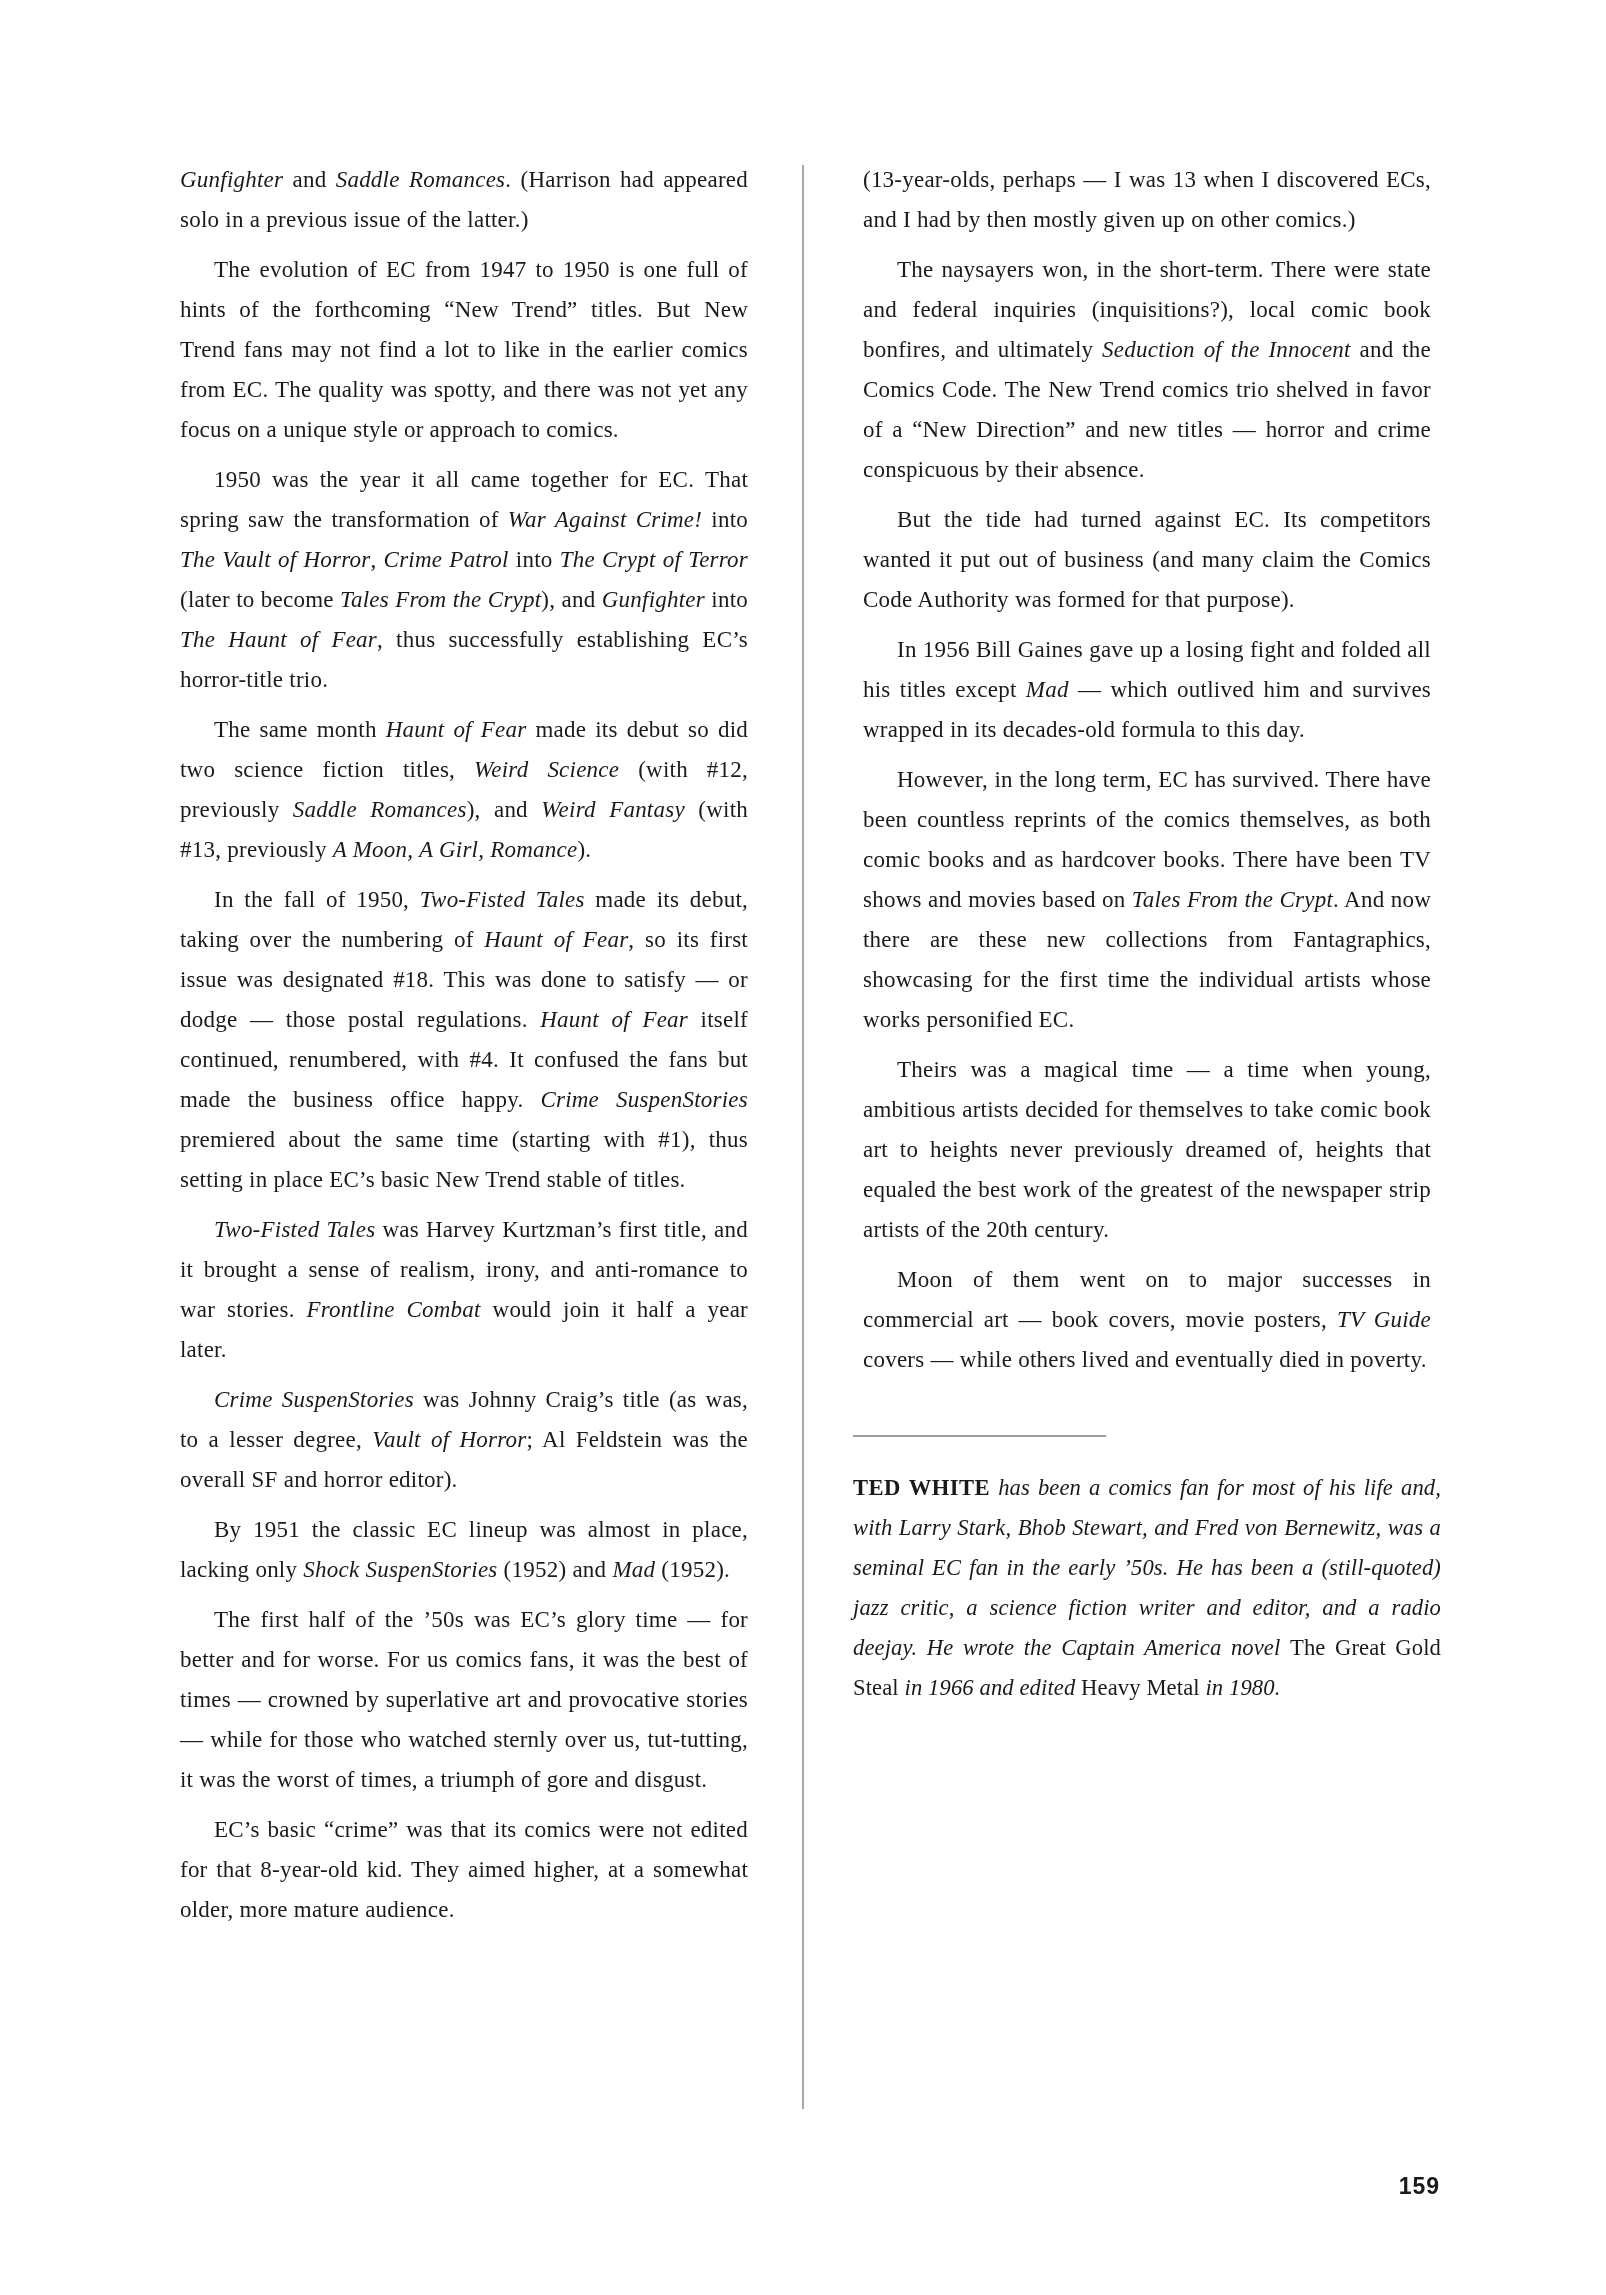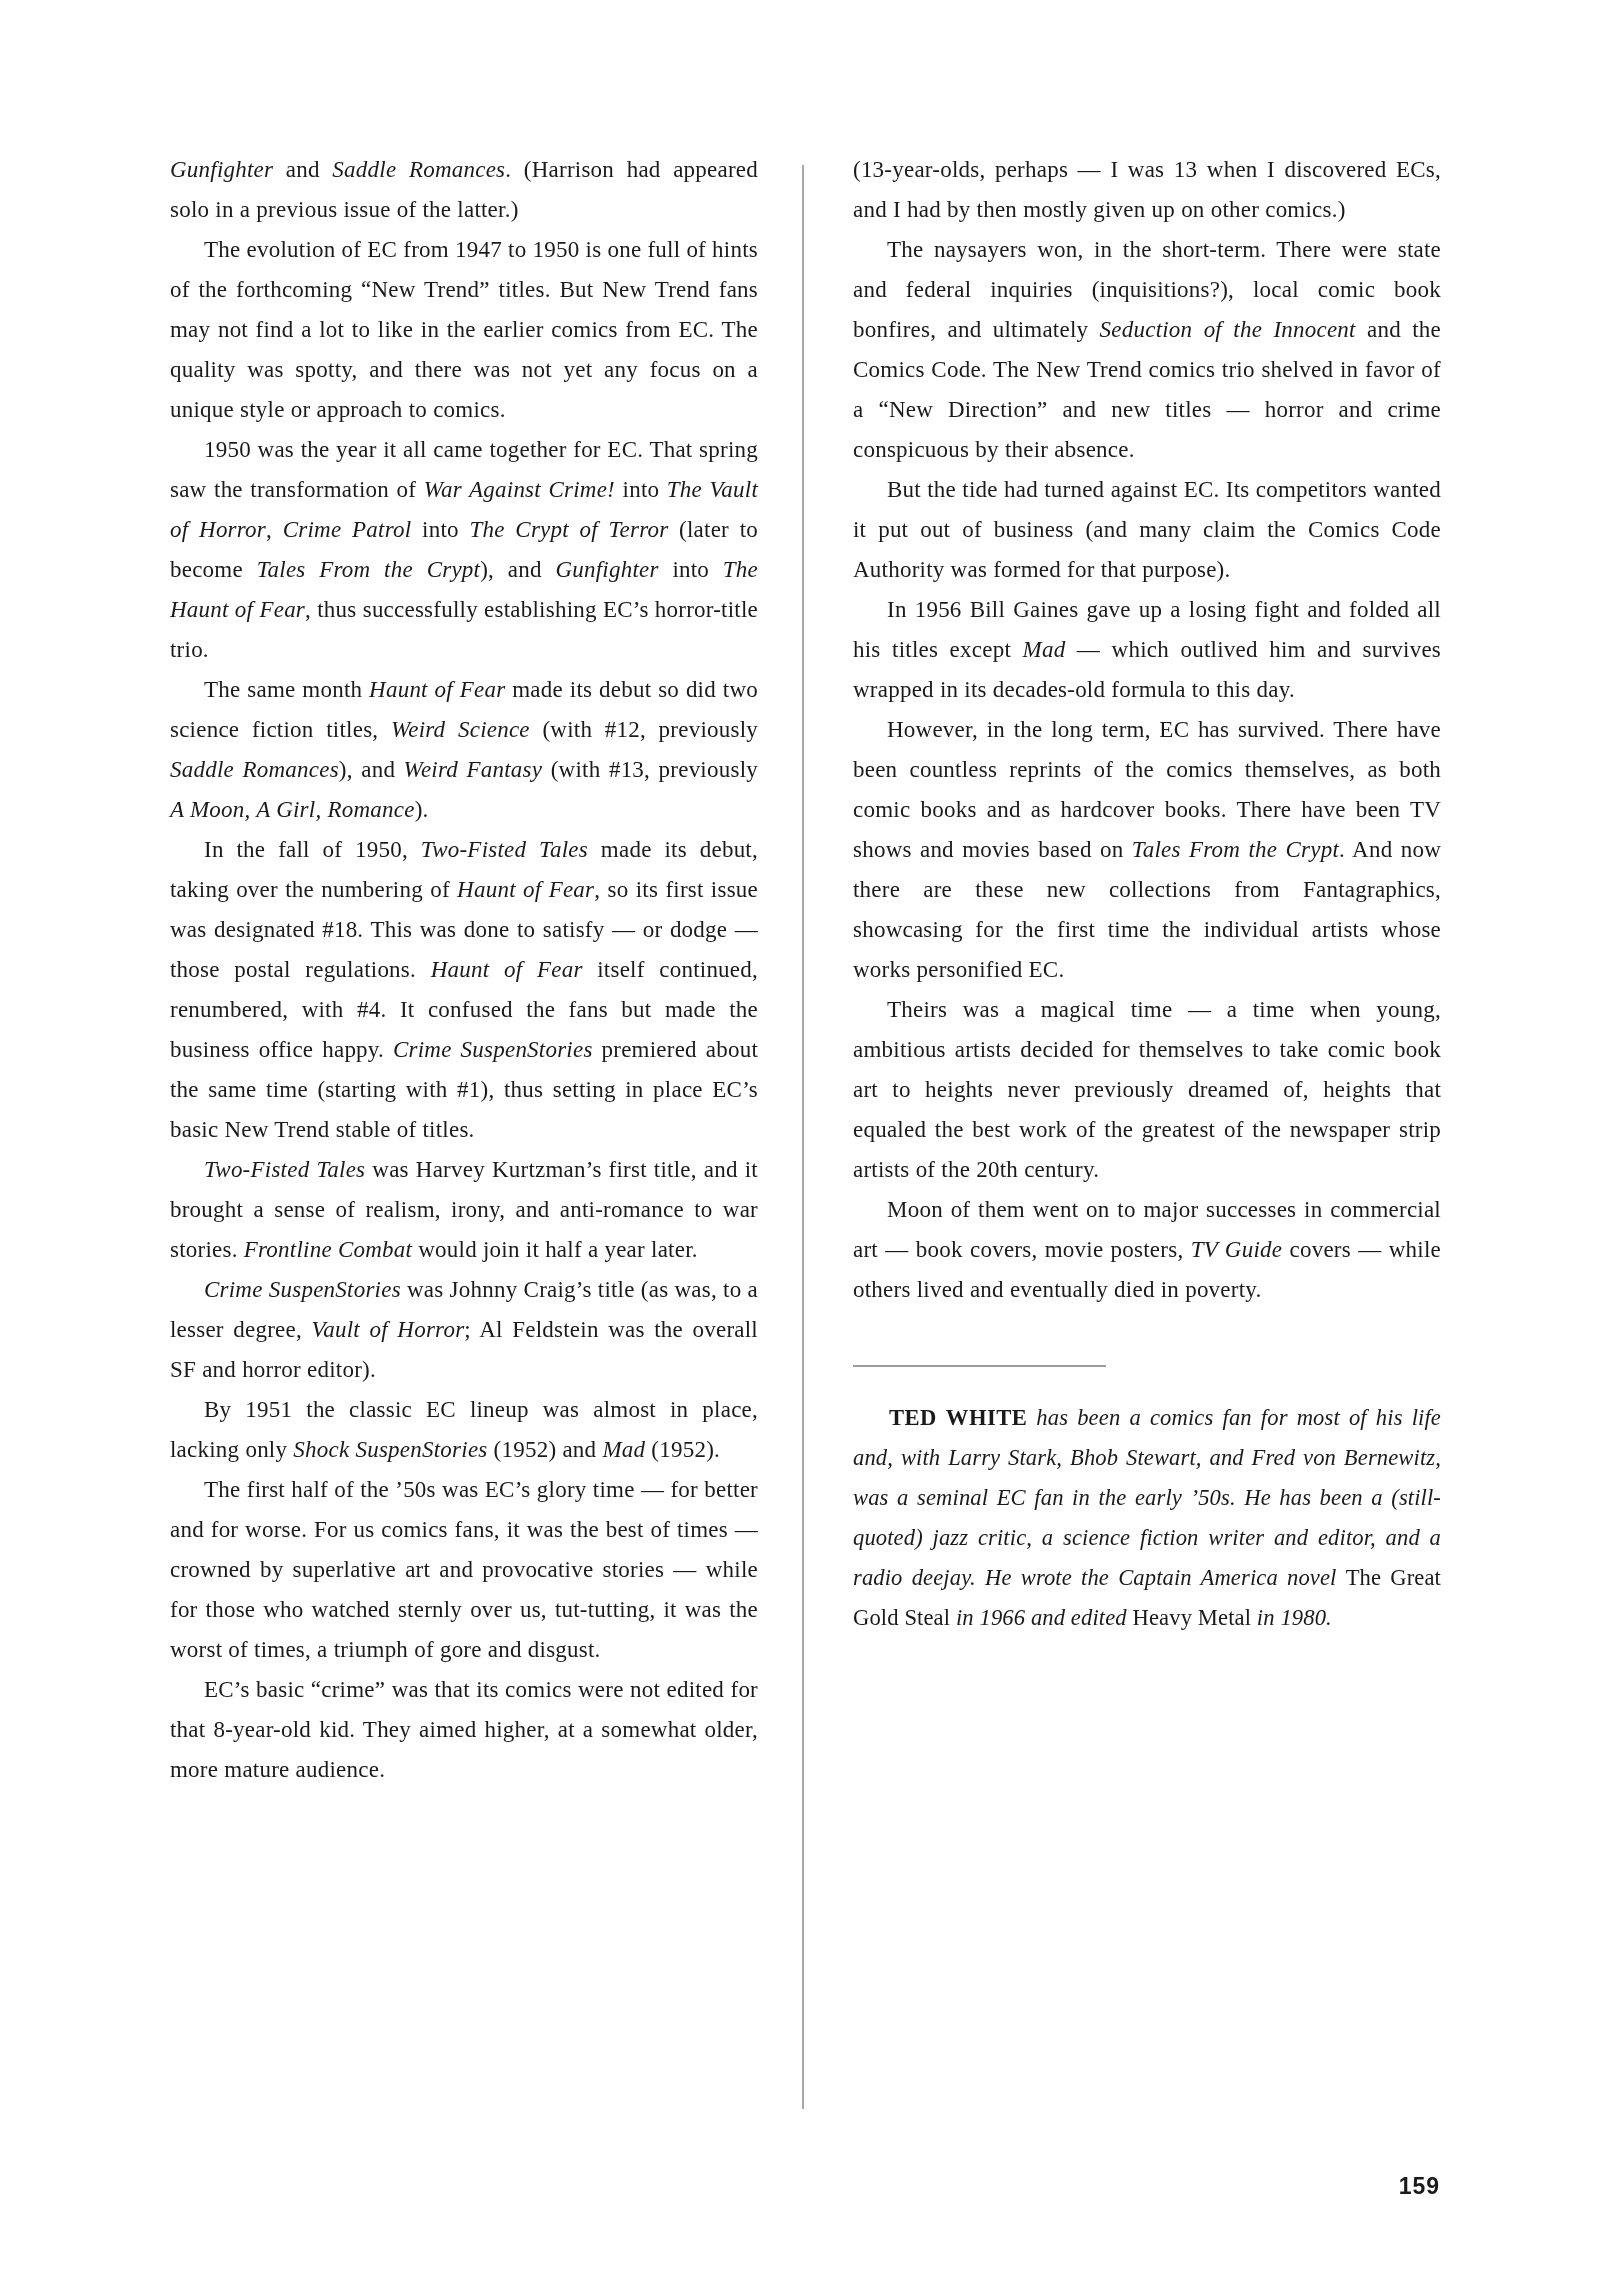--- a/index.html
+++ b/index.html
@@ -40,21 +40,21 @@
     position: absolute;
     left: 802px;
     top: 165px;
     width: 2.3px;
     height: 1944px;
     background: #a8a8a8;
   }
 
   
   p.body {
-    margin: 0;
+    margin: 10px;
     text-align: justify;
     text-justify: inter-word;
     font-size: 23px;
     line-height: 40px;
     letter-spacing: 0.01em;
     word-spacing: 0.005em;
     hyphens: none;
   }
   p.body + p.body { text-indent: 34px; }
   p.body.noindent { text-indent: 0; }
@@ -76,21 +76,20 @@
     text-align: justify;
     font-size: 22.6px;
     line-height: 40px;
     font-style: italic;
     letter-spacing: 0.005em;
   }
   p.bio .name {
     font-style: normal;
     font-weight: bold;
     letter-spacing: 0.02em;
-    margin-left: 36px;
   }
   p.bio .roman {
     font-style: normal;
   }
 
   
   .folio {
     position: absolute;
     right: 167px;
     bottom: 95px;

